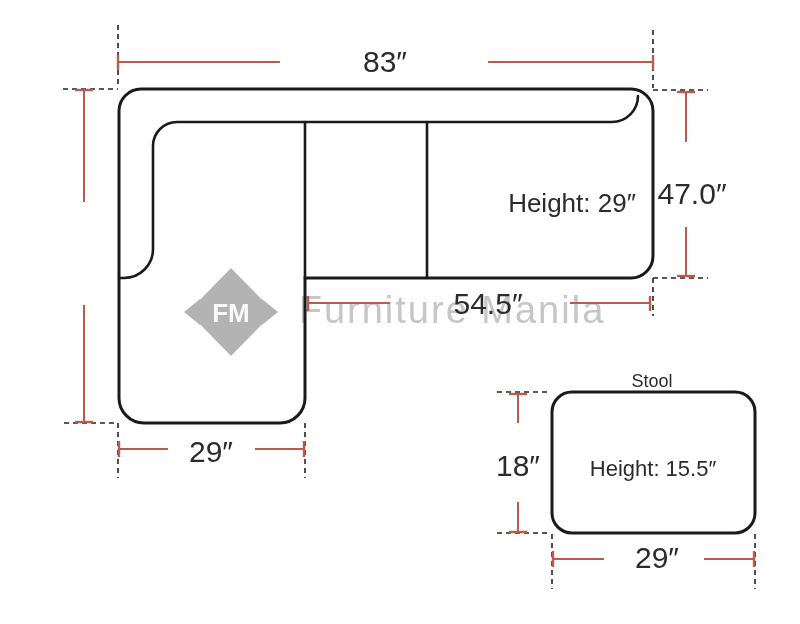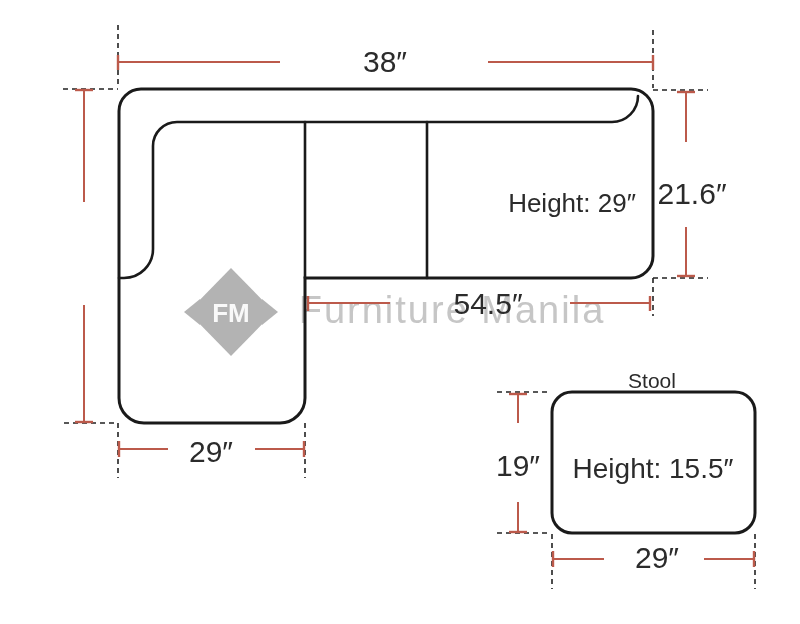--- a/index.html
+++ b/index.html
@@ -35,22 +35,22 @@
     white-space:nowrap;
     z-index:3;
   }
   .dim-lbl{font-size:30px;}
   .lbl-83{left:385px;top:62px;}
   .lbl-5325{left:81px;top:265px;}
   .lbl-285{left:692px;top:194px;}
   .lbl-h29{left:572px;top:203px;font-size:26px;}
   .lbl-545{left:488px;top:304px;}
   .lbl-29c{left:211px;top:452px;}
-  .lbl-stool{left:652px;top:381px;font-size:21px;}
-  .lbl-h155{left:653px;top:469px;font-size:28px;text-align:center;}
+  .lbl-stool{left:652px;top:381px;font-size:18px;}
+  .lbl-h155{left:653px;top:469px;font-size:22px;text-align:center;}
   .lbl-18{left:518px;top:466px;}
   .lbl-29s{left:657px;top:558px;}
 </style>
 </head>
 <body>
 
 <div class="stage">
 
   <div class="wm-text">Furniture Manila</div>
 
@@ -131,23 +131,23 @@
       <path d="M 119,278 H 124 A 29,29 0 0 0 153,249 V 146 A 24,24 0 0 1 177,122
                H 612 A 26,26 0 0 0 638,96" stroke-width="2.6"></path>
 
       <line x1="305" y1="122" x2="305" y2="278" stroke-width="2.6"></line>
       <line x1="427" y1="122" x2="427" y2="278" stroke-width="2.6"></line>
     </g>
 
     <rect x="552" y="392" width="203" height="141" rx="20" ry="20" stroke="var(--outline)" stroke-width="3" fill="none"></rect>
   </svg>
 
-  <div class="lbl dim-lbl lbl-83">38″</div>
-  <div class="lbl dim-lbl lbl-285">21.6″</div>
+  <div class="lbl dim-lbl lbl-83">83″</div>
+  <div class="lbl dim-lbl lbl-285">47.0″</div>
   <div class="lbl lbl-h29">Height: 29″</div>
   <div class="lbl dim-lbl lbl-545">54.5″</div>
   <div class="lbl dim-lbl lbl-29c">29″</div>
   <div class="lbl lbl-stool">Stool</div>
   <div class="lbl lbl-h155">Height: 15.5″</div>
-  <div class="lbl dim-lbl lbl-18">19″</div>
+  <div class="lbl dim-lbl lbl-18">18″</div>
   <div class="lbl dim-lbl lbl-29s">29″</div>
 
 </div>
 
 </body></html>

